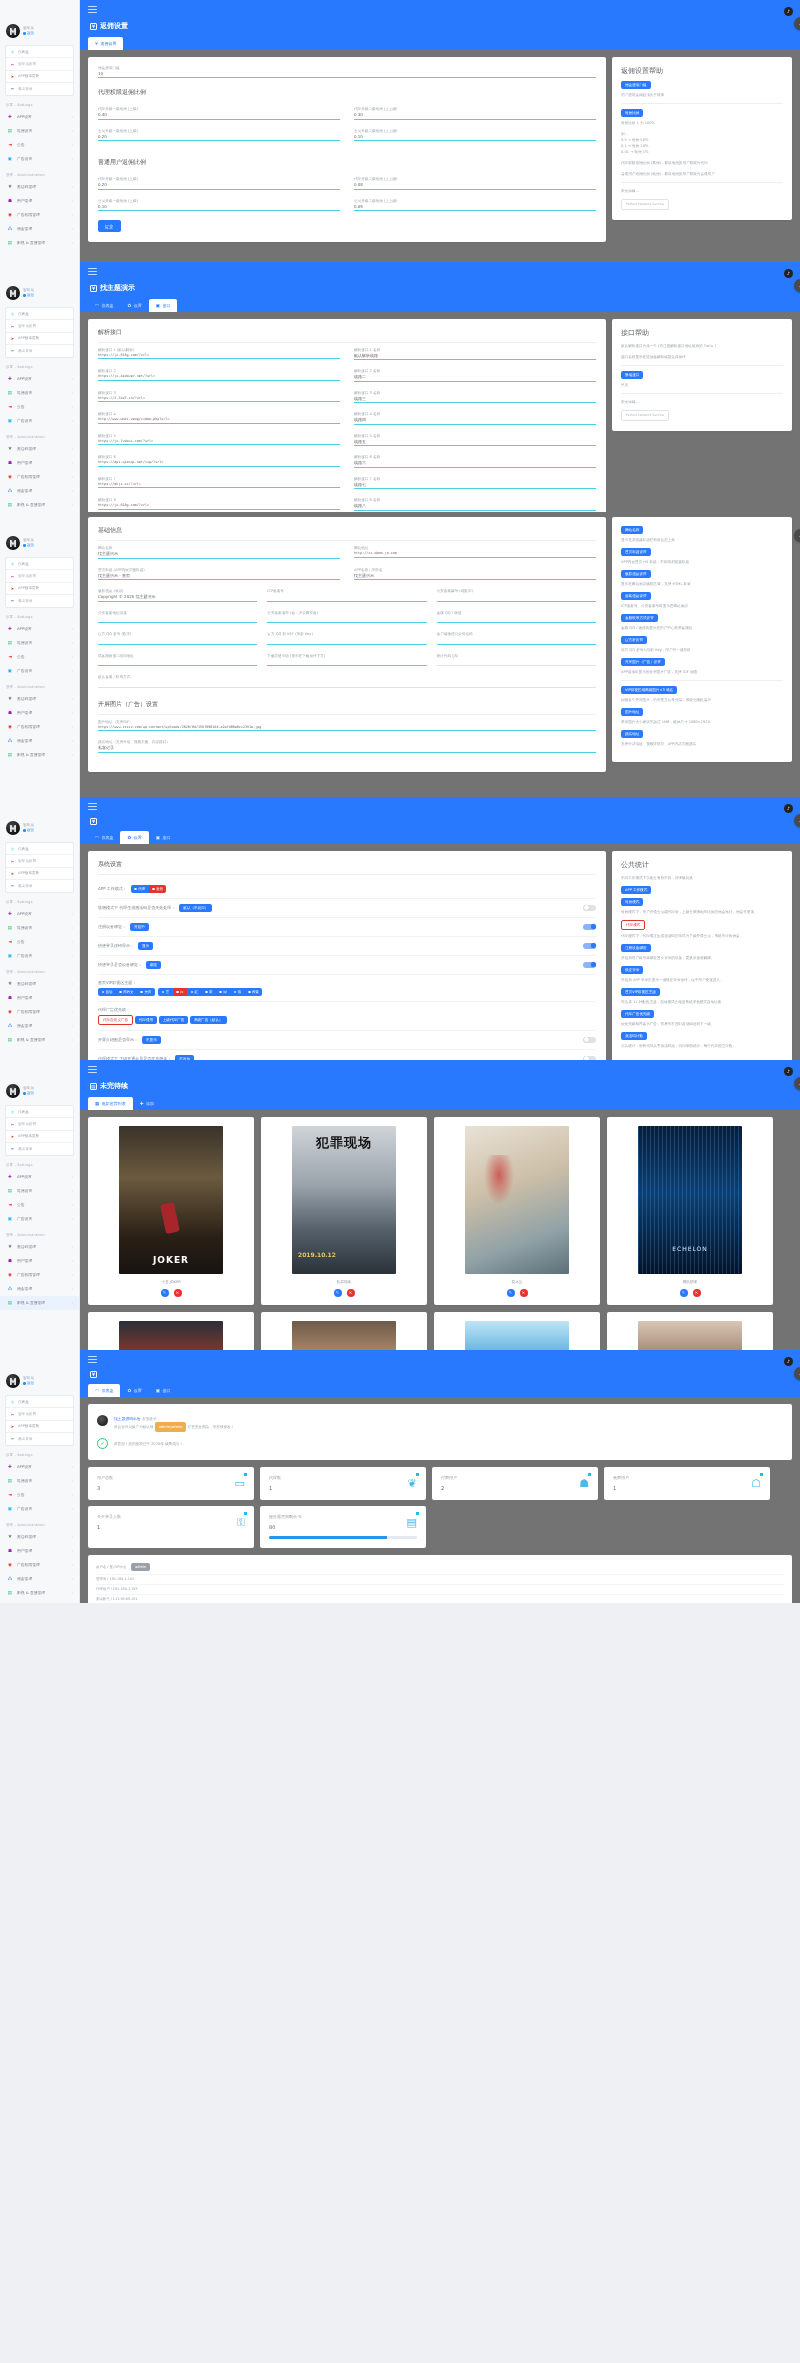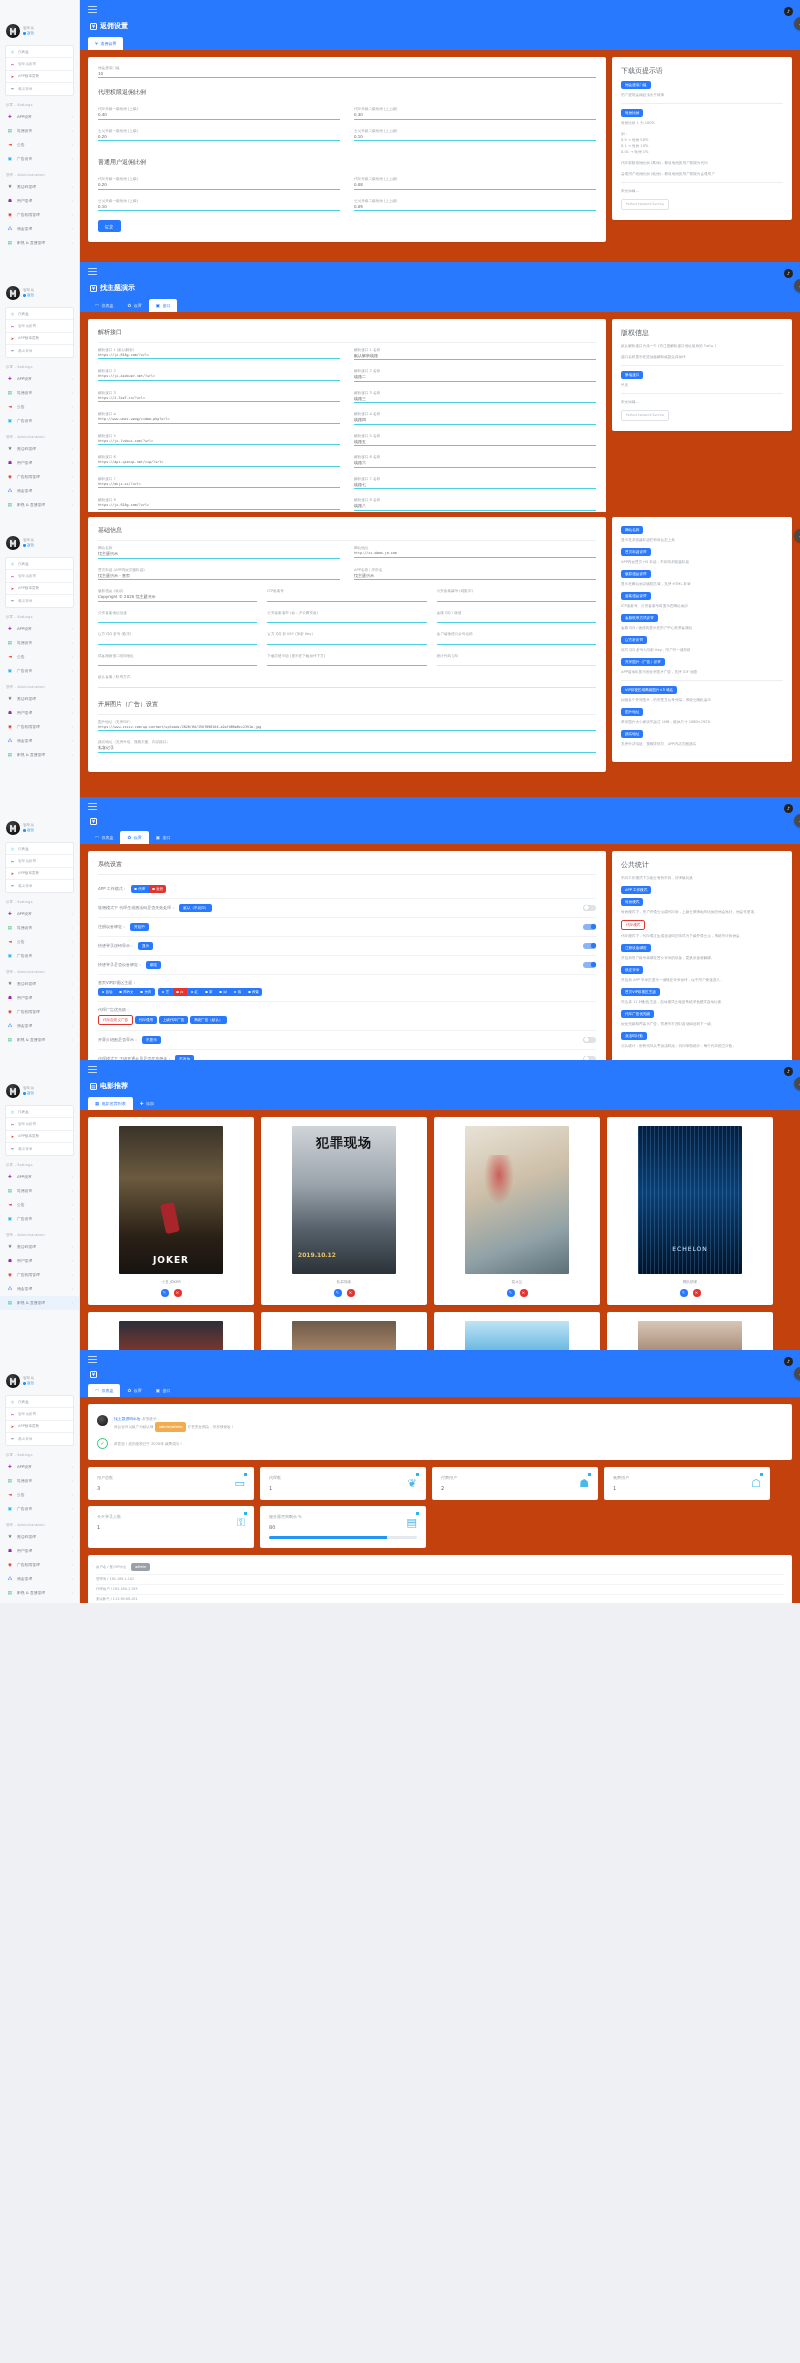--- a/index.html
+++ b/index.html
@@ -8,21 +8,21 @@
     font-family: "DejaVu Sans", "Liberation Sans", sans-serif;
     background:#eef0f4;
     width:800px;
     font-size:5px;
     color:#444;
     -webkit-font-smoothing:antialiased;
   }
   .page { position:relative; width:800px; }
 
   
-  .screen { position:relative; width:800px; background:#c2410c; overflow:hidden; }
+  .screen { position:relative; width:800px; background:#737373; overflow:hidden; }
 
   
   .sidebar {
     position:absolute; left:0; top:0; width:80px; bottom:0;
     background:#f7f8fa; border-right:1px solid #e3e6ec;
     padding-top:6px; overflow:hidden;
   }
   .sb-brand { height:14px; }
   .profile { display:flex; align-items:center; gap:3px; padding:4px 5px 5px 6px; }
   .avatar {
@@ -324,21 +324,21 @@
             <div class="field">
                 <div class="f-label">会员升级二级返佣 (上上级)</div>
                 <div class="f-val">0.05</div>
                 <div class="f-line"></div>
               </div>
           </div>
           <div class="btn">提交</div>
         </div>
 
         <div class="card col-side">
-          <div class="help-h">下载页提示语</div>
+          <div class="help-h">返佣设置帮助</div>
           <div class="tag">佣金提取门槛</div>
           <div class="help-p">用户提现金额必须大于该值</div>
           <div class="help-div"></div>
           <div class="tag">返佣比例</div>
           <div class="help-p">返佣比例 1 为 100%</div>
           <div class="help-p" style="white-space:pre-line">例：
 0.5 → 返佣 50%
 0.1 → 返佣 10%
 0.01 → 返佣 1%</div>
           <div class="help-p">代理权限返佣比例 (高佣)：获取返佣的用户权限为代理</div>
@@ -555,21 +555,21 @@
             <div class="field">
                 <div class="f-label">解析接口 8 名称</div>
                 <div class="f-val">线路八</div>
                 <div class="f-line"></div>
               </div>
           </div>
 
         </div>
 
         <div class="card col-side">
-          <div class="help-h">版权信息</div>
+          <div class="help-h">接口帮助</div>
           <div class="help-p">默认解析接口为第一个 (请注意解析接口地址最后的 ?url= )</div>
           <div class="help-p">接口名称显示在播放器解析线路选择按钮</div>
           <div class="help-div"></div>
           <div class="tag">新增接口</div>
           <div class="help-p">暂无</div>
           <div class="help-div"></div>
           <div class="help-p">未完待续...</div>
           <div style="border:1px solid #dfe3e8;border-radius:2px;padding:2.5px 4px;display:inline-block;font-size:3.2px;color:#b0b5bc">Perfect Network Service</div>
         </div>
       </div>
@@ -1126,21 +1126,21 @@
 
     <div class="main">
       <div class="topbar">
         <div class="ham">
             <i></i>
             <i></i>
             <i></i>
           </div>
         <div class="page-title">
             <span class="pt-ico">▤</span>
-            <span>电影推荐</span>
+            <span>未完待续</span>
           </div>
         <div class="tabs">
           <div class="tab active">
               <span class="tico">▦</span>
               <span>电影推荐列表</span>
             </div>
           <div class="tab">
               <span class="tico">✚</span>
               <span>添加</span>
             </div>

